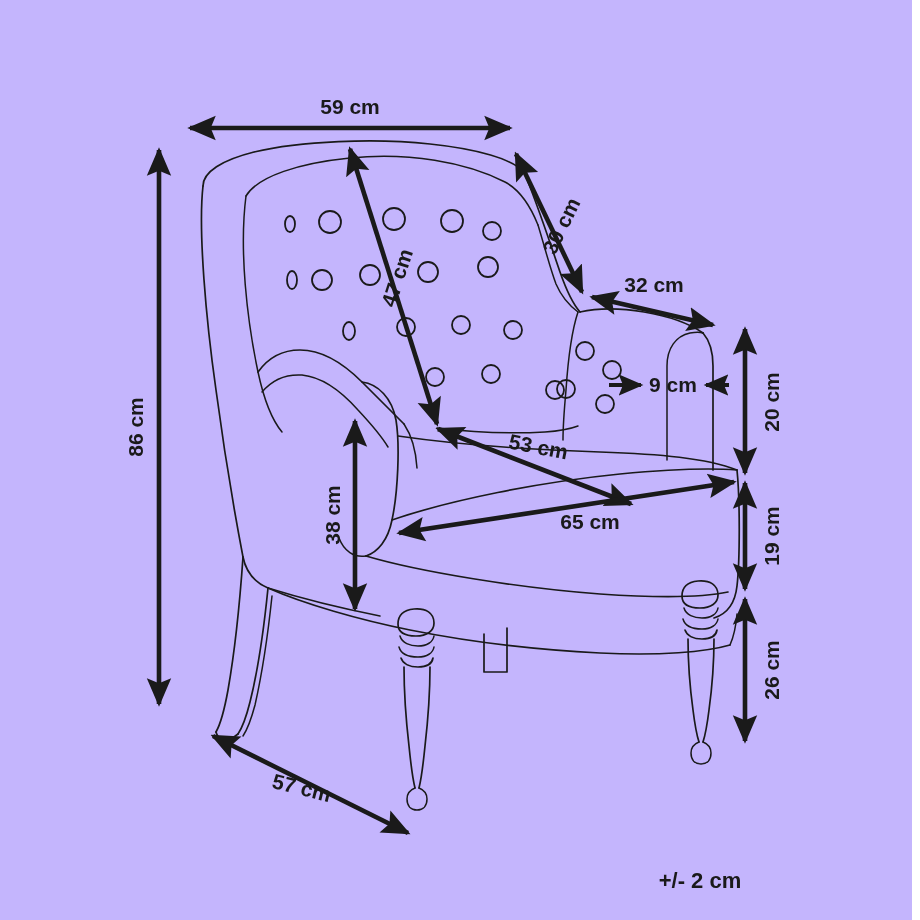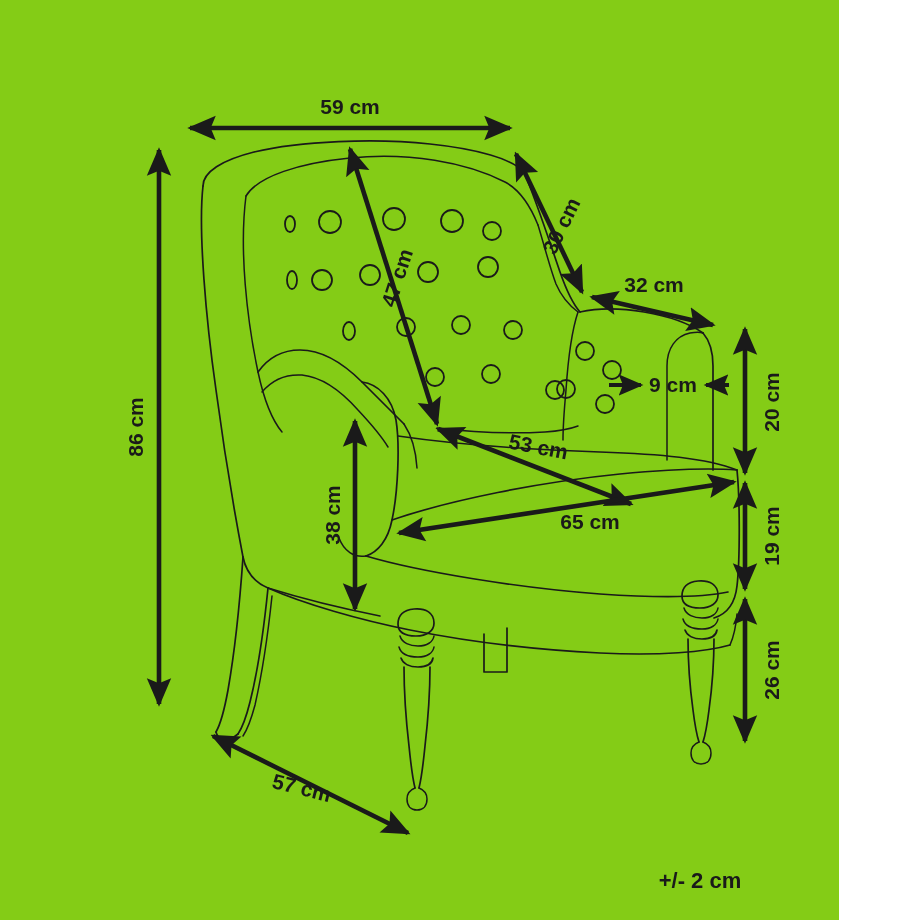--- a/index.html
+++ b/index.html
@@ -8,23 +8,23 @@
     background: #ffffff;
   }
   body {
     width: 920px;
     height: 920px;
     font-family: "Liberation Sans", sans-serif;
     overflow: hidden;
   }
   #sheet {
     position: relative;
-    width: 839px;
+    width: 912px;
     height: 920px;
-    background: #84cc16;
+    background: #c4b5fd;
   }
   #sheet svg {
     position: absolute;
     top: 0;
     left: 0;
   }
   .dim-label {
     font-family: "Liberation Sans", sans-serif;
     font-weight: bold;
     font-size: 21px;

